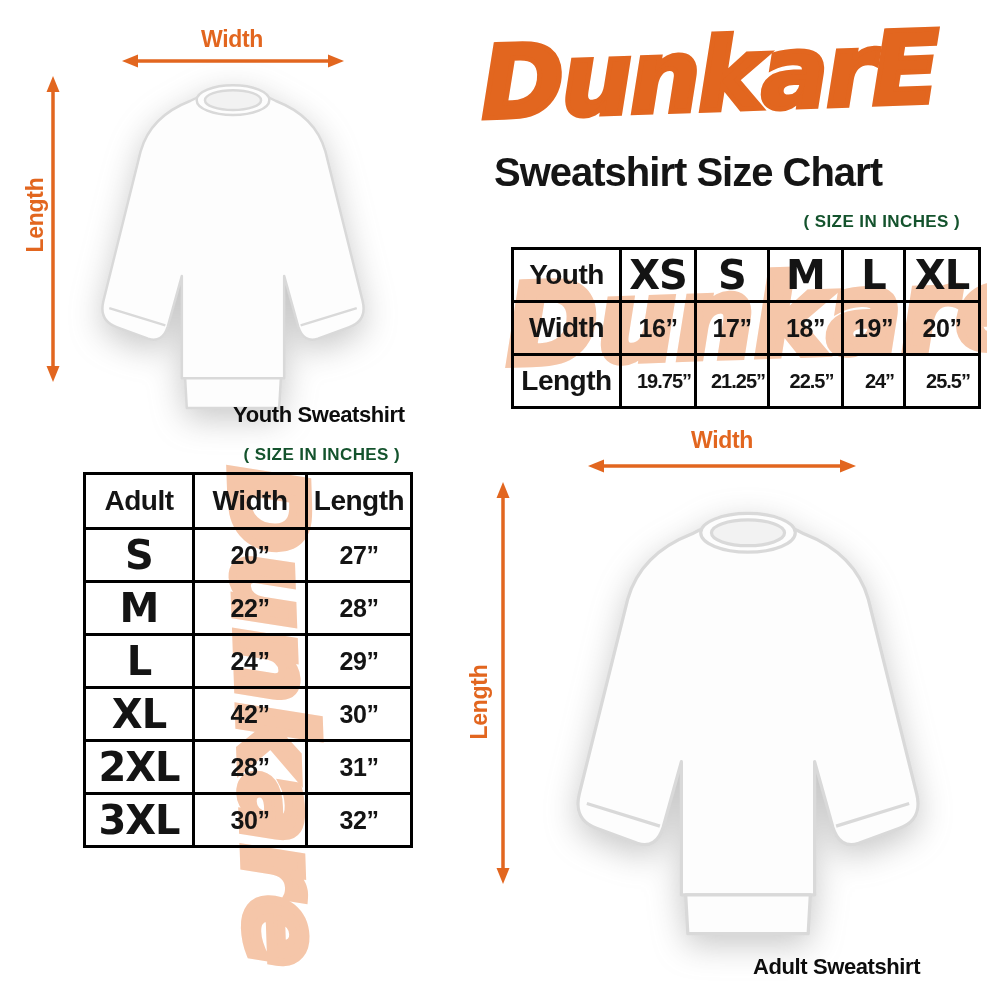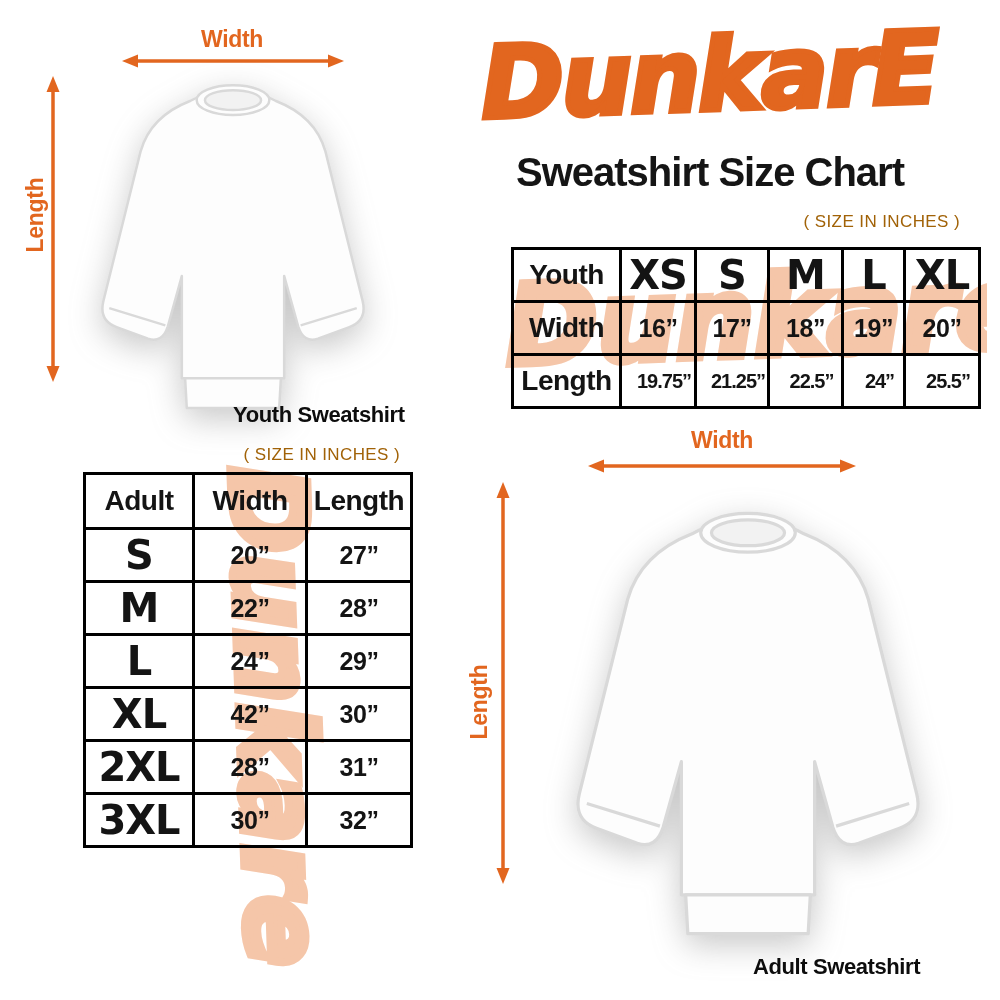--- a/index.html
+++ b/index.html
@@ -27,25 +27,25 @@
   }
   
   .logo{
     position:absolute;left:428px;top:6px;width:562px;text-align:center;
     font-family:"DejaVu Sans",sans-serif;font-style:italic;font-weight:bold;
     font-size:100px;line-height:140px;color:var(--accent-orange);
     letter-spacing:-3px;-webkit-text-stroke:5px var(--accent-orange);
     transform:rotate(-2deg);
   }
   .title{
-    position:absolute;left:430px;top:150px;width:560px;margin:0;text-align:center;
+    position:absolute;left:408px;top:150px;width:560px;margin:0;text-align:center;
     font-size:40px;font-weight:bold;letter-spacing:-1px;color:#151515;
   }
   .size-note{
-    position:absolute;font-size:17px;font-weight:normal;color:#a16207;letter-spacing:0.4px;
+    position:absolute;font-size:17px;font-weight:bold;color:#14532d;letter-spacing:0.4px;
     text-align:right;
   }
   .note-youth{left:700px;top:212px;width:260px;}
   .note-adult{left:140px;top:445px;width:260px;}
   
   .watermark{
     position:absolute;z-index:1;color:var(--watermark-peach);
     font-family:"DejaVu Sans",sans-serif;font-style:italic;font-weight:bold;
     -webkit-text-stroke:8px var(--watermark-peach);
     white-space:nowrap;line-height:1;pointer-events:none;

